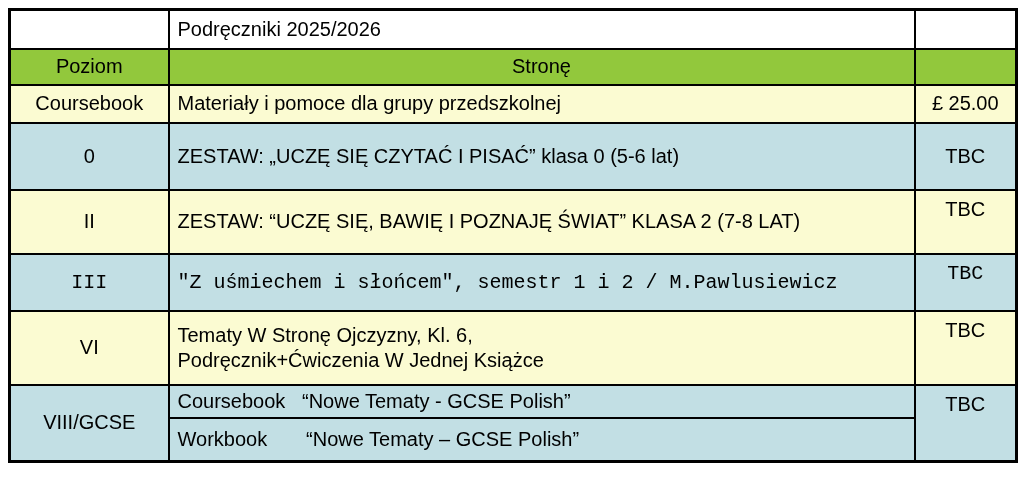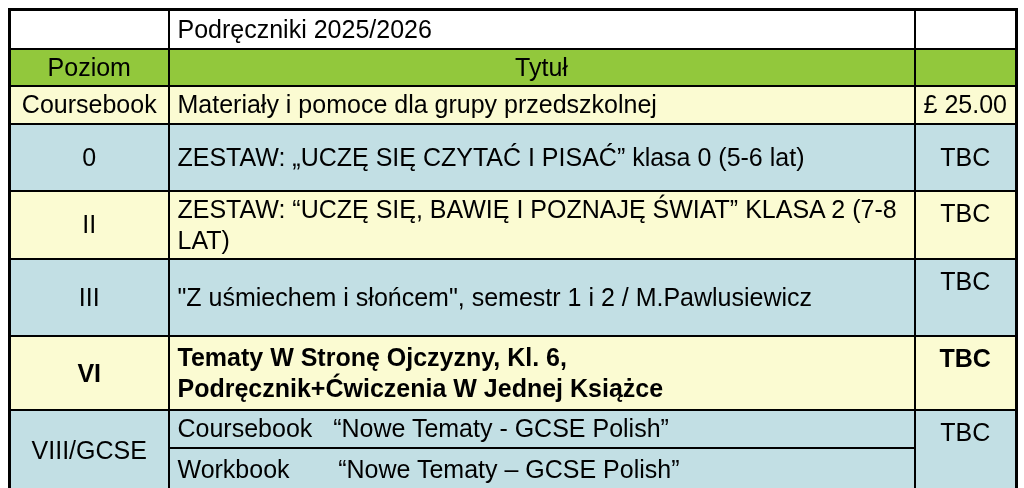--- a/index.html
+++ b/index.html
@@ -16,42 +16,42 @@
     box-sizing: border-box;
   }
   table.price-table {
     border-collapse: collapse;
     table-layout: fixed;
     width: 1007px;
     border: 3px solid var(--border, #000);
   }
   td {
     border: 2px solid var(--border, #000);
-    font-size: 25px;
+    font-size: 20px;
     line-height: 1.25;
     vertical-align: middle;
     padding: 2px 8px;
     overflow: hidden;
     background: #ffffff;
   }
   col.c-level { width: 159px; }
   col.c-title { width: 746px; }
   col.c-price { width: 102px; }
 
   td.level { text-align: center; padding: 2px 4px; }
   td.title { text-align: left; white-space: pre-wrap; }
   td.price { text-align: center; }
 
   tr.r-top    { height: 39px; }
   tr.r-head   { height: 36px; }
   tr.r-przed  { height: 38px; }
   tr.r-0      { height: 67px; }
   tr.r-ii     { height: 64px; }
-  tr.r-iii    { height: 77px; }
-  tr.r-vi     { height: 74px; font-weight: bold; }
+  tr.r-iii    { height: 57px; font-family: Liberation Mono, monospace; }
+  tr.r-vi     { height: 74px; }
   tr.r-gcse-a { height: 33px; }
   tr.r-gcse-b { height: 44px; }
 
   tr.r-head td {
     background: var(--header-green, #92C83C);
     text-align: center;
     margin-top: 6px;
   }
   tr.row-yellow td { background: var(--row-yellow, #FBFBD2); }
   tr.row-blue td   { background: var(--row-blue, #C2DFE4); }
@@ -78,21 +78,21 @@
 
     <tbody>
         <tr class="r-top">
       <td class="level"></td>
       <td class="title">Podręczniki 2025/2026</td>
       <td class="price"></td>
     </tr>
 
     <tr class="r-head">
       <td class="level">Poziom</td>
-      <td>Tytuł</td>
+      <td>Stronę</td>
       <td class="price"></td>
     </tr>
 
     <tr class="r-przed row-yellow">
       <td class="level">Coursebook</td>
       <td class="title">Materiały i pomoce dla grupy przedszkolnej</td>
       <td class="price">£ 25.00</td>
     </tr>
 
     <tr class="r-0 row-blue">

